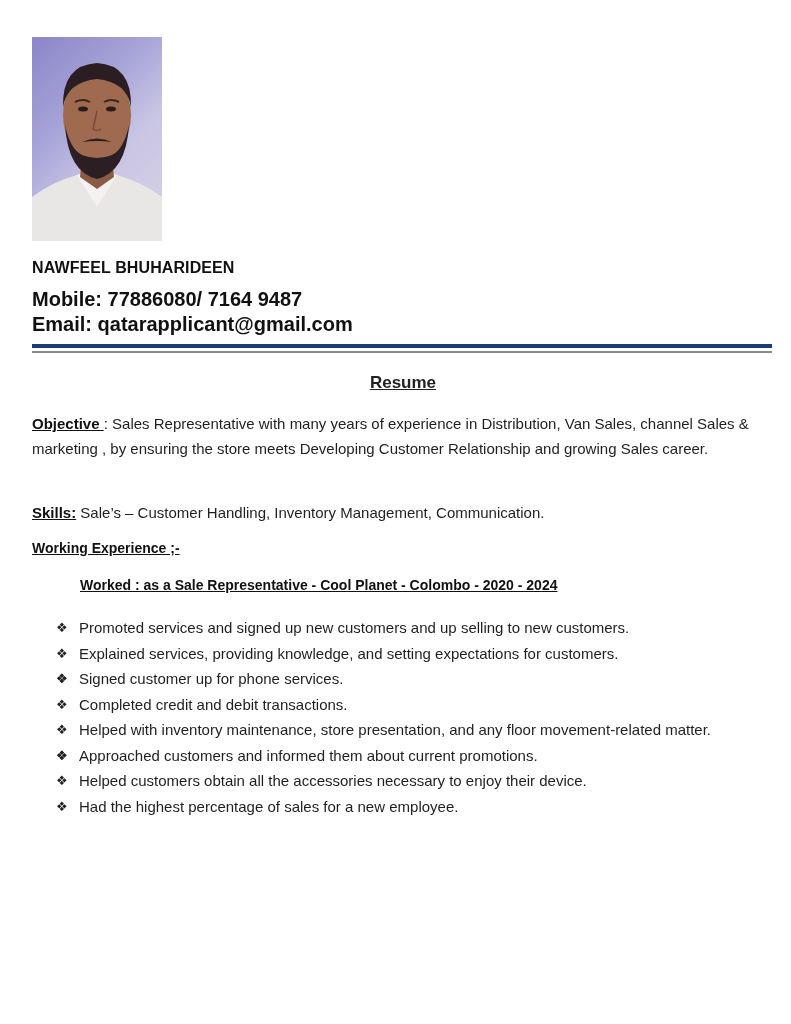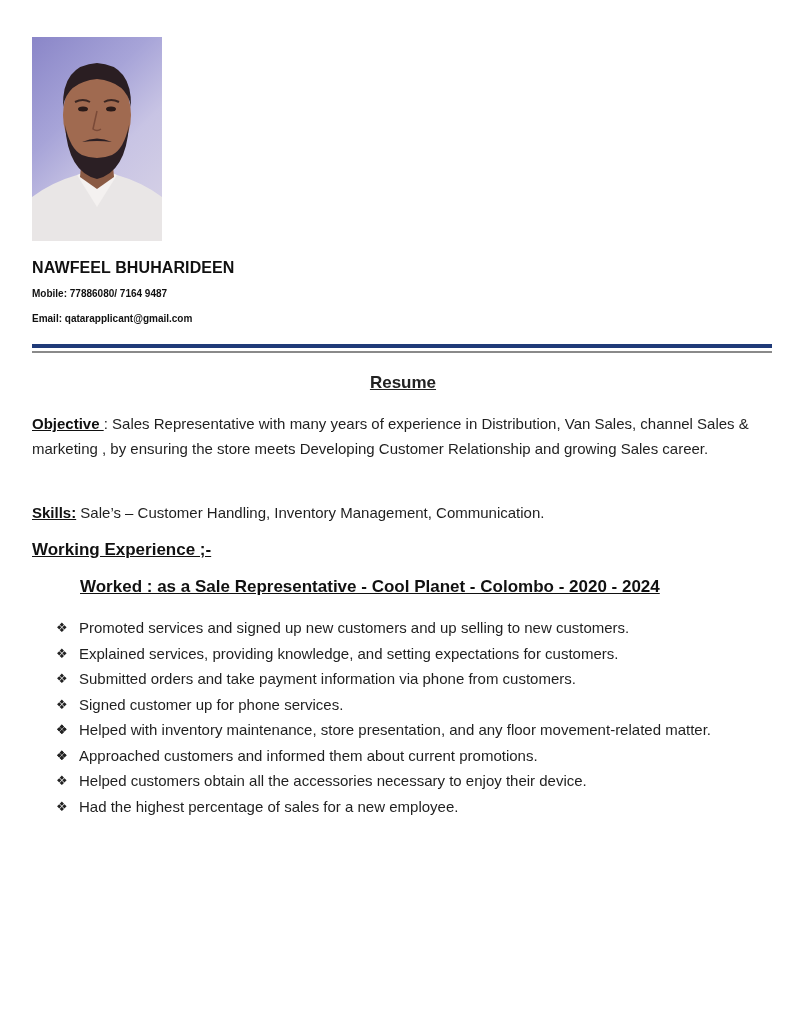--- a/index.html
+++ b/index.html
@@ -36,21 +36,21 @@
       left: 32px;
       top: 259px;
       font-size: 16px;
       font-weight: bold;
       letter-spacing: 0.1px;
       color: #111;
     }
     .contact {
       position: absolute;
       left: 32px;
-      font-size: 10px;
+      font-size: 20px;
       font-weight: bold;
       color: #111;
     }
     .contact.mobile { top: 288px; }
     .contact.email { top: 313px; }
 
     .rule-top {
       position: absolute;
       left: 32px;
       top: 344px;
@@ -90,21 +90,21 @@
     .para.objective { top: 411px; }
     .para.skills { top: 500px; }
     .label-u {
       font-weight: bold;
       text-decoration: underline;
       color: #111;
     }
     .heading-u {
       position: absolute;
       left: 32px;
-      font-size: 17px;
+      font-size: 14px;
       font-weight: bold;
       text-decoration: underline;
       color: #111;
     }
     .heading-u.work-exp { top: 540px; }
     .heading-u.worked { top: 577px; margin-left: 48px; }
 
     .bullets {
       position: absolute;
       left: 56px;
@@ -177,23 +177,23 @@
   <div class="para objective">
     <span class="label-u">Objective </span><span>: Sales Representative with many  years of experience in Distribution, Van Sales, channel Sales &amp; marketing , by ensuring the store meets Developing Customer Relationship and growing Sales career.</span>
   </div>
 
   <div class="heading-u work-exp">Working Experience ;-</div>
   <div class="heading-u worked">Worked : as a Sale Representative - Cool Planet - Colombo - 2020 - 2024</div>
 
   <ul class="bullets">
     <li><span class="bullet-icon">❖</span><span>Promoted services and signed up new customers and up selling to new customers.</span></li>
     <li><span class="bullet-icon">❖</span><span>Explained services, providing knowledge, and setting expectations for customers.</span></li>
-    <li><span class="bullet-icon">❖</span><span>Submitted orders and take payment information via phone from customers.</span></li>
+    <li><span class="bullet-icon">❖</span></li>
     <li><span class="bullet-icon">❖</span><span>Signed customer up for phone services.</span></li>
-    <li><span class="bullet-icon">❖</span></li>
+    <li><span class="bullet-icon">❖</span><span>Completed credit and debit transactions.</span></li>
     <li><span class="bullet-icon">❖</span><span>Helped with inventory maintenance, store presentation, and any floor movement-related matter.</span></li>
     <li><span class="bullet-icon">❖</span></li>
     <li><span class="bullet-icon">❖</span><span>Approached customers and informed them about current promotions.</span></li>
     <li><span class="bullet-icon">❖</span><span>Helped customers obtain all the accessories necessary to enjoy their device.</span></li>
     <li><span class="bullet-icon">❖</span><span>Had the highest percentage of sales for a new employee.</span></li>
   </ul>
 
 </div>
 
 </body></html>

